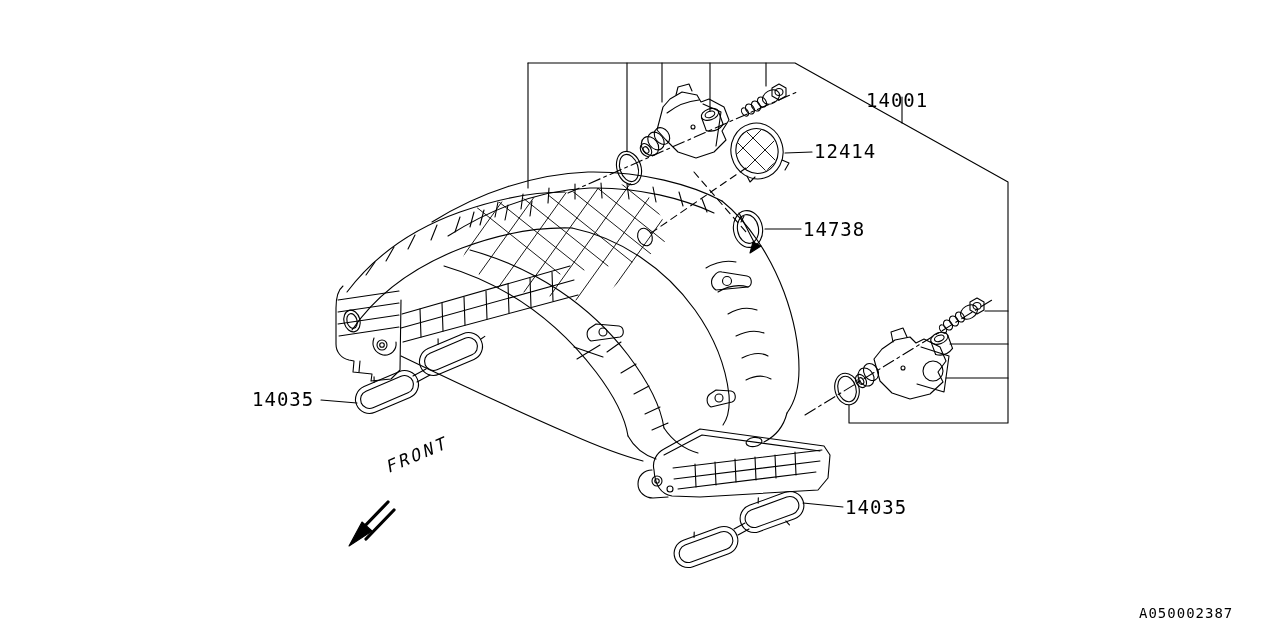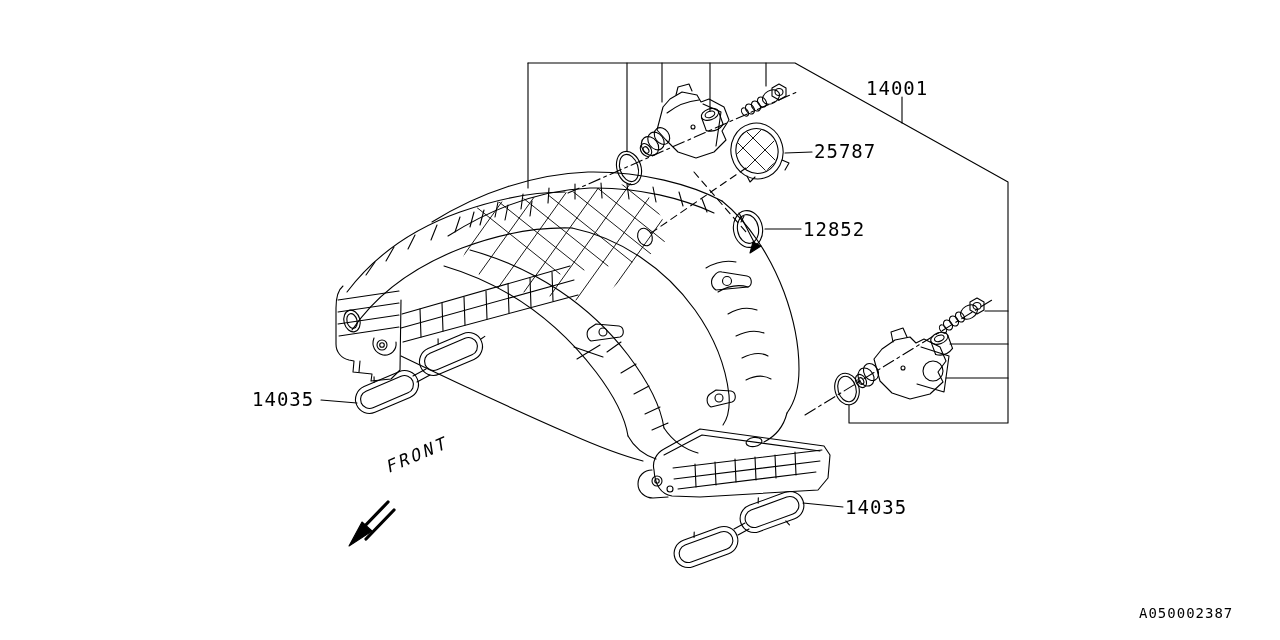--- a/index.html
+++ b/index.html
@@ -311,23 +311,23 @@
     </g>
 
     <g>
       <line x1="388" y1="502" x2="360" y2="531" stroke-width="3.2"></line>
       <line x1="394" y1="510" x2="366" y2="539" stroke-width="3.2"></line>
       <polygon points="349,546 362,522 372,531" fill="#000"></polygon>
     </g>
   </g>
 </svg>
 
-<div class="lbl" style="left:866px;top:79px">14001</div>
-<div class="lbl" style="left:814px;top:142px">25787</div>
-<div class="lbl" style="left:803px;top:220px">12852</div>
+<div class="lbl" style="left:866px;top:91px">14001</div>
+<div class="lbl" style="left:814px;top:142px">12414</div>
+<div class="lbl" style="left:803px;top:220px">14738</div>
 <div class="lbl" style="left:252px;top:390px">14035</div>
 <div class="lbl" style="left:845px;top:498px">14035</div>
 
 <div class="lbl lbl-front" style="left:386px;top:459px">FRONT</div>
 
 <div class="lbl lbl-code" style="left:1139px;top:606px">A050002387</div>
 
 </div>
 
 </body></html>

